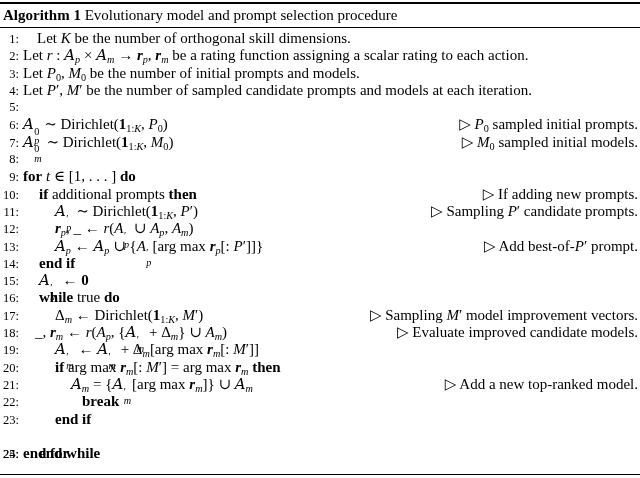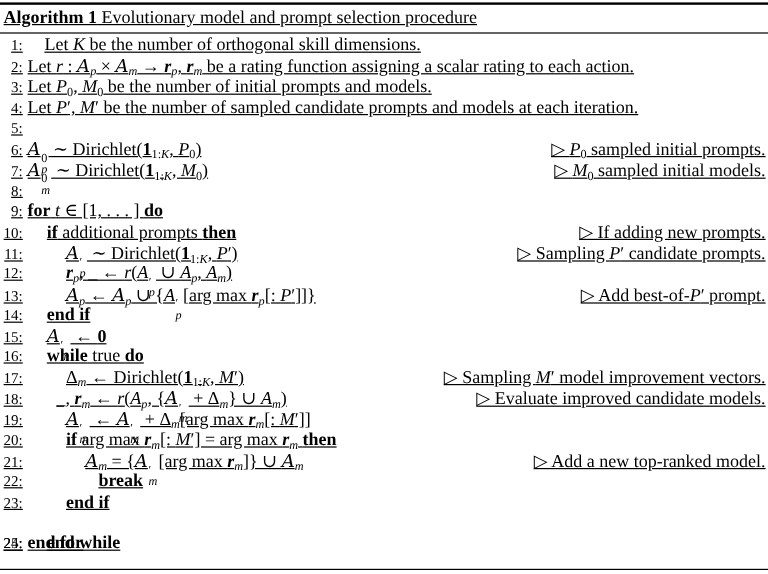--- a/index.html
+++ b/index.html
@@ -10,21 +10,20 @@
   .page {
     position: relative;
     width: 640px;
     height: 478px;
     background: #ffffff;
     color: #000000;
     font-family: "Liberation Serif", "DejaVu Serif", serif;
     font-size: 15px;
     overflow: hidden;
     box-sizing: border-box;
-    text-decoration: underline;
   }
   .rule-top {
     margin-top: 2px;
     border-top: 2.2px solid #000;
   }
   .rule-mid {
     border-top: 1.3px solid #000;
   }
   .rule-bottom {
     margin-top: 12px;
@@ -196,21 +195,21 @@
   </div>
 
   <div class="line">
     <span class="lno">17:</span>
     <span class="code" style="margin-left: 36px;">Δ<sub><i>m</i></sub> ← Dirichlet(<b>1</b><sub>1:<i>K</i></sub>, <i>M</i>′)</span>
     <span class="cmt">▷ Sampling <i>M</i>′ model improvement vectors.</span>
   </div>
 
   <div class="line">
     <span class="lno">18:</span>
-    <span class="code" style="margin-left: 28px;">_, <b><i>r</i></b><sub><i>m</i></sub> ← <i>r</i>(<i>A</i><sub><i>p</i></sub>, {<span class="cal">A</span><span class="ss">
+    <span class="code" style="margin-left: 16px;">_, <b><i>r</i></b><sub><i>m</i></sub> ← <i>r</i>(<i>A</i><sub><i>p</i></sub>, {<span class="cal">A</span><span class="ss">
             <span>′</span>
             <span><i>m</i></span>
           </span> + Δ<sub><i>m</i></sub>} ∪ <i>A</i><sub><i>m</i></sub>)</span>
     <span class="cmt">▷ Evaluate improved candidate models.</span>
   </div>
 
   <div class="line">
     <span class="lno">19:</span>
     <span class="code" style="margin-left: 36px;"><span class="cal">A</span><span class="ss">
             <span>′</span>

